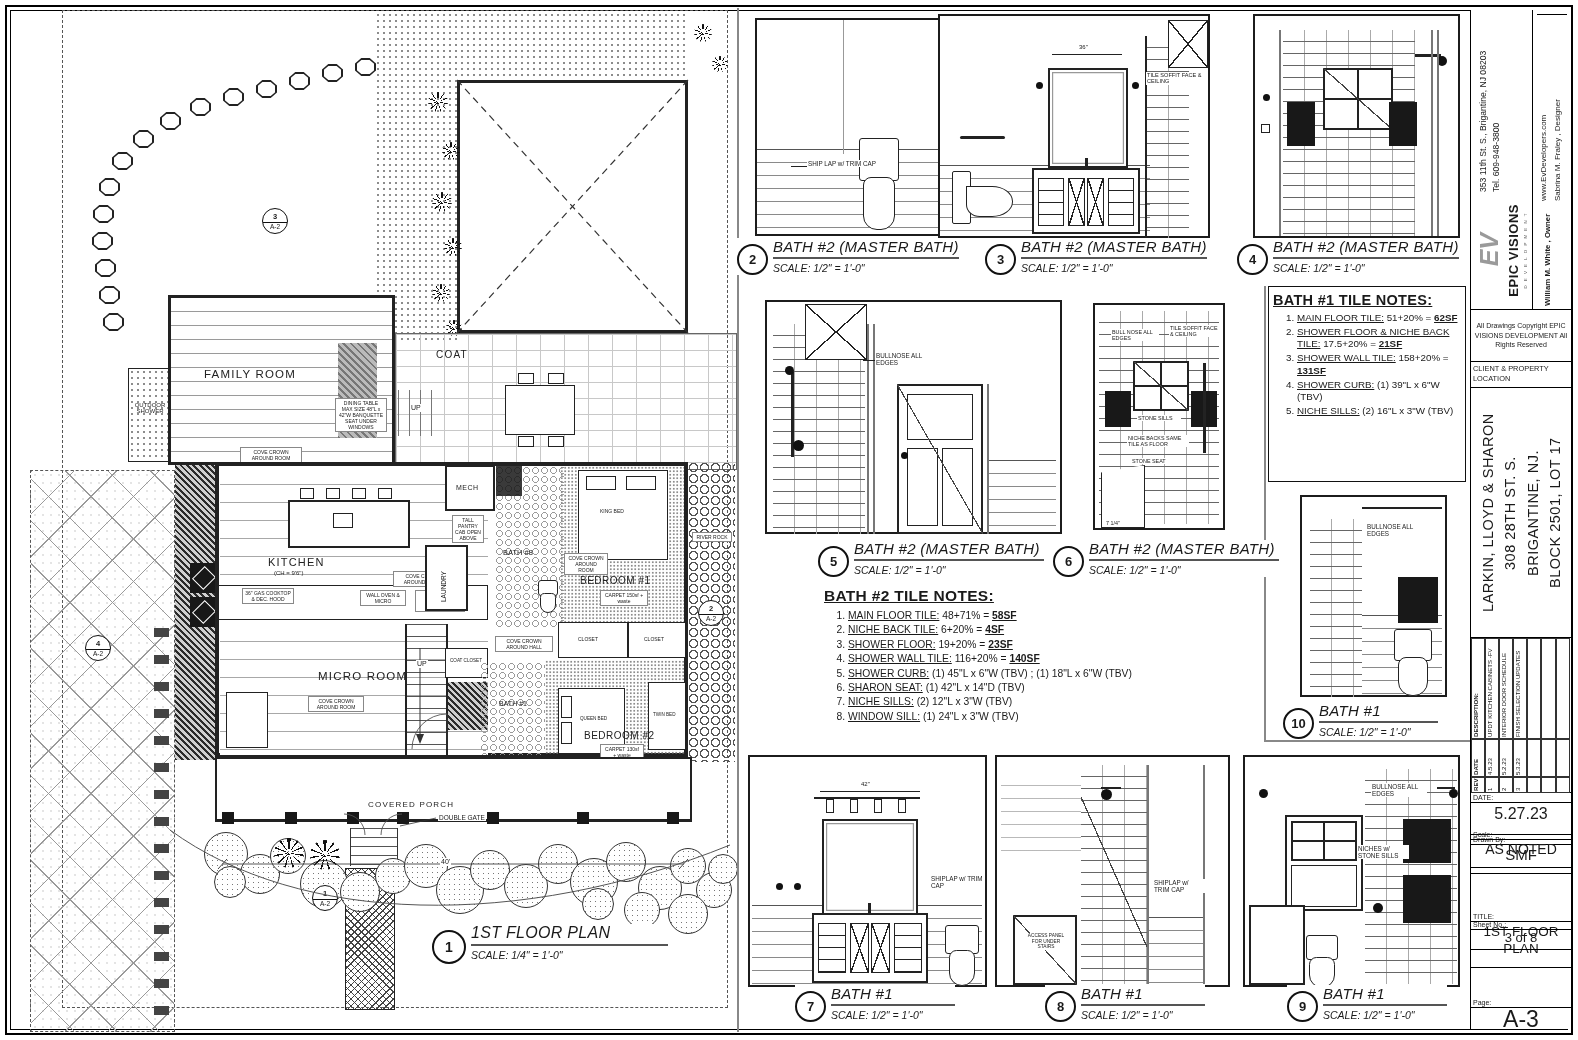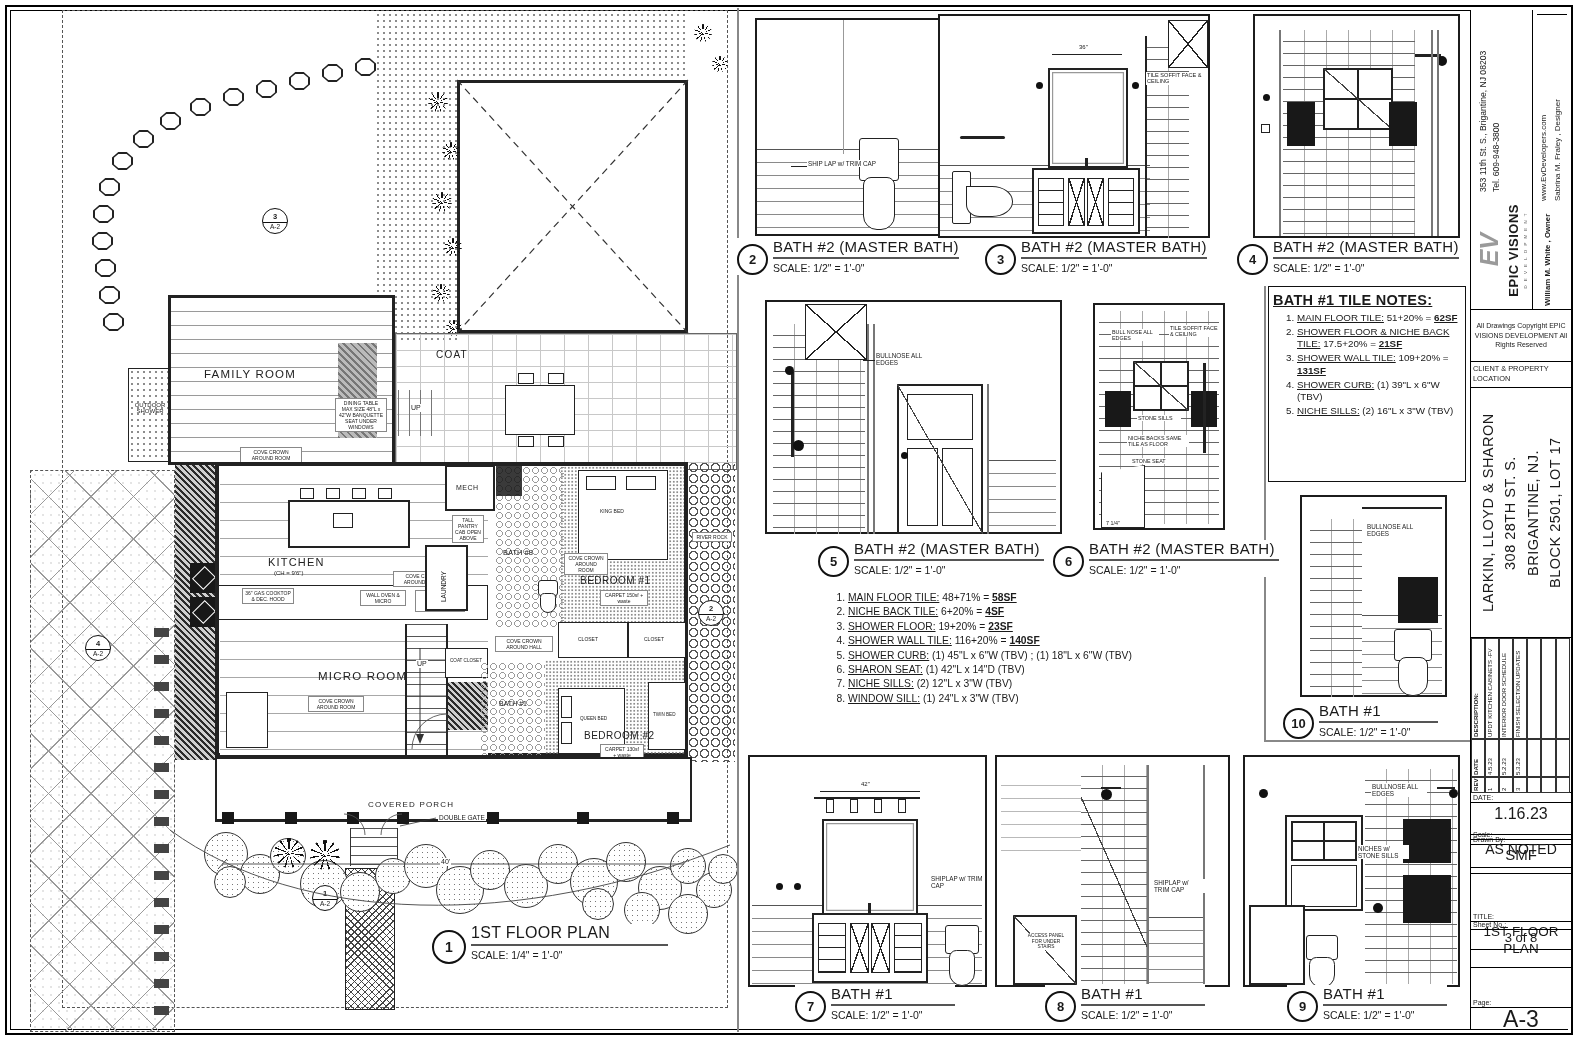--- a/index.html
+++ b/index.html
@@ -46,21 +46,21 @@
   .oct:after{content:"";position:absolute;inset:1.6px;background:#fff;clip-path:polygon(30% 0,70% 0,100% 30%,100% 70%,70% 100%,30% 100%,0 70%,0 30%);}
   .marker{position:absolute;width:26px;height:26px;border:1.6px solid #111;border-radius:50%;background:#fff;font-size:6.5px;text-align:center;line-height:1;box-sizing:border-box;}
   .marker b{display:block;margin-top:4px;font-size:7.5px;border-bottom:1px solid #111;padding-bottom:1px;}
   .marker span{display:block;margin-top:1px;}
   .lbl{position:absolute;font-size:5px;line-height:1.2;background:#fff;padding:1px 2px;border:.6px solid #888;text-align:center;box-sizing:border-box;}
   .elbl{position:absolute;font-size:6.3px;line-height:1.15;background:#fff;padding:0 1px;text-align:left;z-index:5;}
   .room-label{position:absolute;font-size:11px;letter-spacing:1.2px;color:#222;white-space:nowrap;}
   .elev{position:absolute;border:2.5px solid #1c1c1c;border-top-width:2px;background:#fff;box-sizing:border-box;}
   .etitle{position:absolute;display:flex;align-items:flex-start;gap:5px;background:#fff;}
   .numcirc{width:27px;height:27px;min-width:27px;border:2px solid #111;border-radius:50%;display:flex;align-items:center;justify-content:center;font-weight:bold;font-size:13px;background:#fff;margin-top:6px;}
-  .et-body{flex:1;}
+  .et-body{flex:1;font-style:italic;}
   .et-main{font-size:15px;letter-spacing:.3px;border-bottom:2px solid #555;display:block;padding-bottom:2px;white-space:nowrap;}
   .et-scale{font-size:10.5px;margin-top:3px;}
   .notes{position:absolute;background:#fff;box-sizing:border-box;z-index:6;}
   .notes .ntitle{font-weight:bold;text-decoration:underline;letter-spacing:.3px;}
   .notes ol{margin:4px 0 0 0;padding-left:24px;}
   .notes li{margin-bottom:1px;line-height:1.3;}
   .nt{text-decoration:underline;}
   .nb{font-weight:bold;text-decoration:underline;margin-top:26px;}
   
   .tblock{position:absolute;left:1470px;top:10px;width:101px;height:1019px;border-left:1.6px solid #000;background:#fff;box-sizing:border-box;}
@@ -500,27 +500,28 @@
         <span class="et-main">BATH #1</span>
         <div class="et-scale">SCALE: 1/2" = 1'-0"</div>
       </div>
   </div>
 
   <div class="notes" style="left:1268px;top:286px;width:198px;height:196px;border:1.8px solid #111;padding:5px 4px;">
     <div class="ntitle" style="font-size:14.5px;">BATH #1 TILE NOTES:</div>
     <ol style="font-size:9.8px;">
       <li><span class="nt">MAIN FLOOR TILE:</span><span> 51+20% = </span><span class="nb">62SF</span></li>
       <li><span class="nt">SHOWER FLOOR &amp; NICHE BACK TILE:</span><span> 17.5+20% = </span><span class="nb">21SF</span></li>
-      <li><span class="nt">SHOWER WALL TILE:</span><span> 109+20% = </span><span class="nb">131SF</span></li>
+      <li><span class="nt">SHOWER WALL TILE:</span><span> 158+20% = </span><span class="nb">131SF</span></li>
       <li><span class="nt">SHOWER CURB:</span><span> (1) 39"L x 6"W (TBV)</span><span class="nb"></span></li>
       <li><span class="nt">NICHE SILLS:</span><span> (2) 16"L x 3"W (TBV)</span><span class="nb"></span></li>
     </ol>
   </div>
 
   <div class="notes" style="left:822px;top:585px;width:400px;height:152px;padding:2px;">
+    <div class="ntitle" style="font-size:15.5px;">BATH #2 TILE NOTES:</div>
     <ol style="font-size:10.3px;">
       <li><span class="nt">MAIN FLOOR TILE:</span><span> 48+71% = </span><span class="nb">58SF</span></li>
       <li><span class="nt">NICHE BACK TILE:</span><span> 6+20% = </span><span class="nb">4SF</span></li>
       <li><span class="nt">SHOWER FLOOR:</span><span> 19+20% = </span><span class="nb">23SF</span></li>
       <li><span class="nt">SHOWER WALL TILE:</span><span>  116+20% = </span><span class="nb">140SF</span></li>
       <li><span class="nt">SHOWER CURB:</span><span> (1) 45"L x 6"W (TBV) ; (1) 18"L x 6"W (TBV)</span><span class="nb"></span></li>
       <li><span class="nt">SHARON SEAT:</span><span> (1) 42"L x 14"D (TBV)</span><span class="nb"></span></li>
       <li><span class="nt">NICHE SILLS:</span><span>  (2) 12"L x 3"W (TBV)</span><span class="nb"></span></li>
       <li><span class="nt">WINDOW SILL:</span><span>  (1) 24"L x 3"W (TBV)</span><span class="nb"></span></li>
     </ol>
@@ -583,21 +584,21 @@
         <div style="border:.6px solid #333;"></div>
         <div style="border:.6px solid #333;"></div>
         <div style="border:.6px solid #333;"></div>
         <div style="border:.6px solid #333;"></div>
         <div style="border:.6px solid #333;"></div>
       </div>
     </div>
 
     <div class="tbsec" style="top:783px;height:42px;">
       <div class="tb-label">DATE:</div>
-      <div class="tb-val" style="font-size:16px;margin-top:2px;">1.16.23</div>
+      <div class="tb-val" style="font-size:16px;margin-top:2px;">5.27.23</div>
     </div>
     <div class="tbsec" style="top:825px;height:39px;">
       <div class="tb-label">Drawn By:</div>
       <div class="tb-val" style="font-size:15px;margin-top:1px;">SMF</div>
     </div>
     <div class="tbsec" style="top:820px;height:38px;">
       <div class="tb-label">Scale:</div>
       <div class="tb-val" style="font-size:14px;margin-top:1px;">AS NOTED</div>
     </div>
     <div class="tbsec" style="top:902px;height:56px;">

